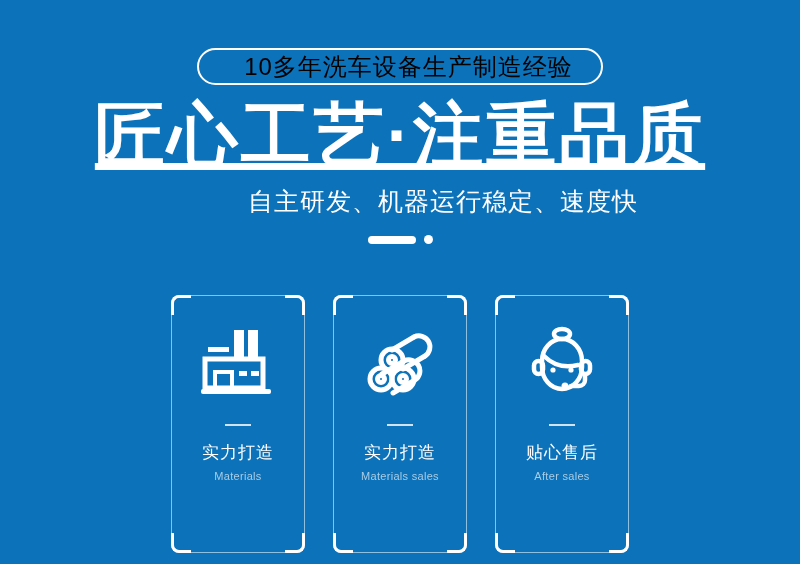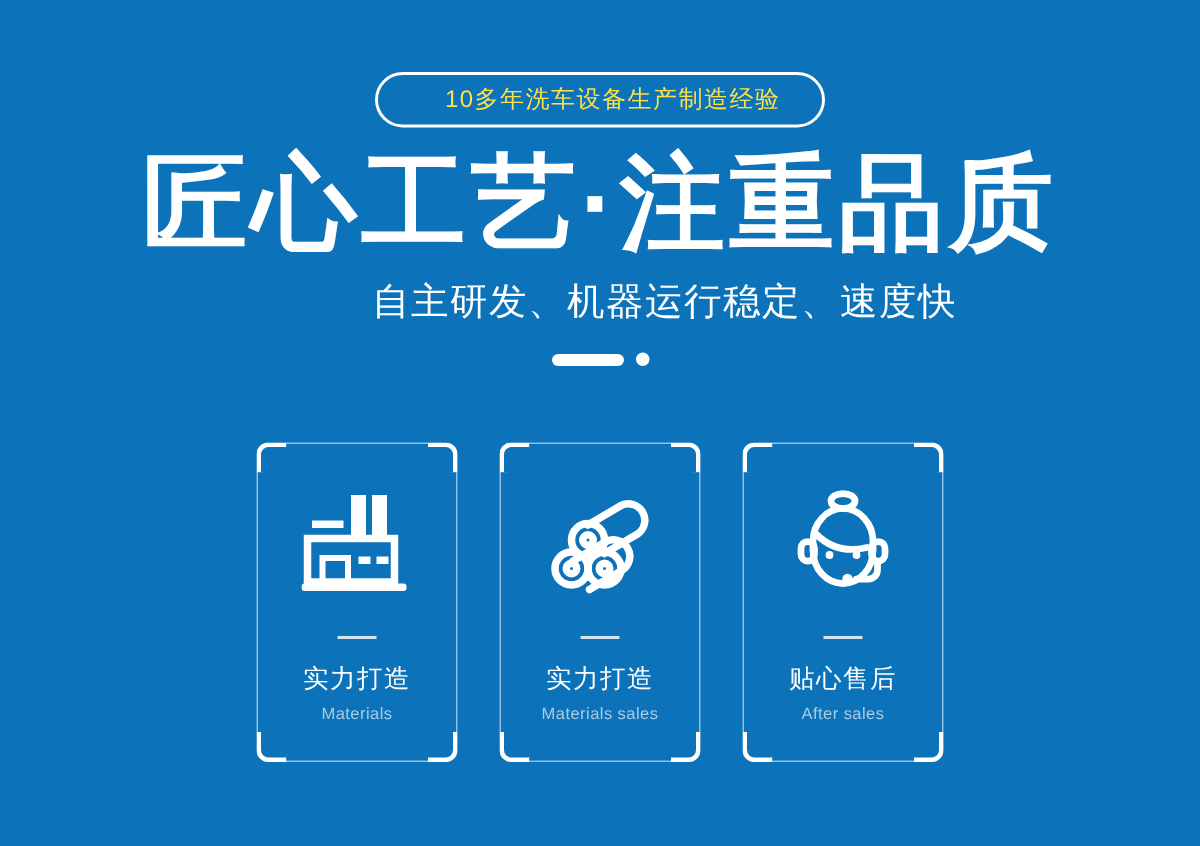--- a/index.html
+++ b/index.html
@@ -36,41 +36,42 @@
   .banner-pill {
     border: 2px solid #ffffff;
     border-radius: 40px;
     height: 37px;
     padding: 0 28px;
     display: flex;
     align-items: center;
     justify-content: center;
   }
   .banner-pill span {
-    color: #fde047;
-    font-size: 16px;
+    color: #000000;
+    font-size: 24px;
     letter-spacing: 1px;
     line-height: 1;
     white-space: nowrap;
     margin-left: 17px;
   }
 
   
   .headline {
     position: absolute;
     top: 96px;
     left: 0;
     width: 800px;
     text-align: center;
     color: #ffffff;
     font-size: 70px;
     font-weight: bold;
     letter-spacing: 3px;
     line-height: 1.12;
     white-space: nowrap;
+    text-decoration: underline;
   }
 
   
   .subtitle {
     position: absolute;
     top: 186px;
     left: 0;
     width: 800px;
     text-align: center;
     color: #ffffff;
@@ -112,21 +113,21 @@
     left: 0;
     width: 800px;
     display: flex;
     justify-content: center;
     gap: 28px;
   }
 
   .card {
     position: relative;
     width: 134px;
-    height: 213px;
+    height: 258px;
     border: 1px solid rgba(255,255,255,0.55);
     border-radius: 8px;
     display: flex;
     flex-direction: column;
     align-items: center;
   }
 
   
   .card .corner {
     position: absolute;

